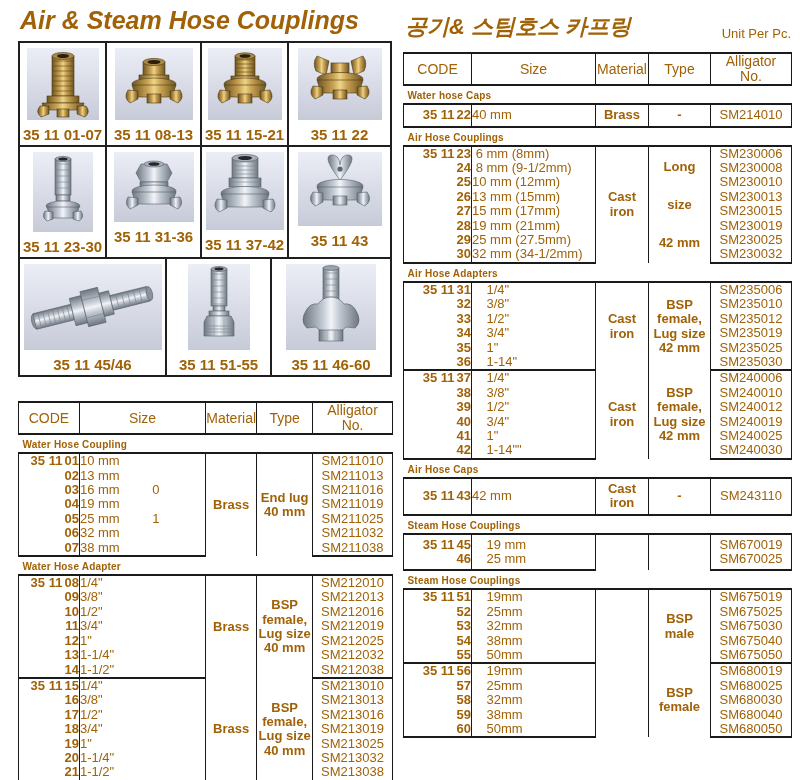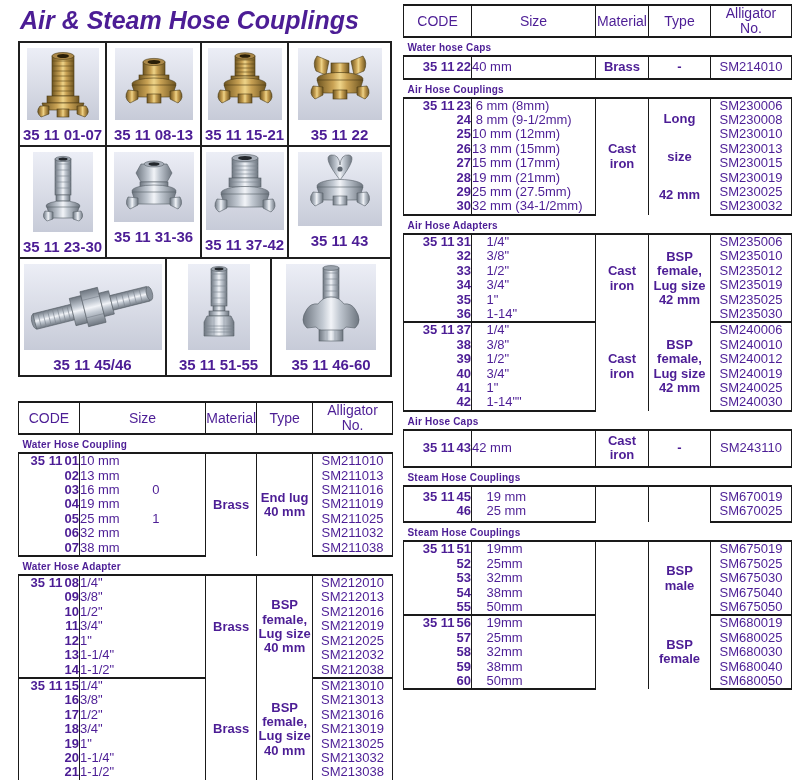--- a/index.html
+++ b/index.html
@@ -1,17 +1,17 @@
 <!DOCTYPE html>
 <html><head>
 <meta charset="utf-8">
 <style>
   html,body{margin:0;padding:0;background:#fff;}
   .page{position:relative;width:807px;height:780px;background:#fff;overflow:hidden;
-        font-family:"Liberation Sans",sans-serif;color:#4c1d95;}
+        font-family:"Liberation Sans",sans-serif;color:#a16207;}
   .col-left{position:absolute;left:18px;top:4px;width:375px;}
   .col-right{position:absolute;left:403px;top:4px;width:392px;}
 
   h1.title-en{margin:2px 0 6px 2px;font-size:25px;font-style:italic;font-weight:bold;letter-spacing:0;}
   .r-head{display:flex;justify-content:space-between;align-items:flex-end;margin:2px 0 10px 2px;height:36px;}
   h1.title-ko{margin:0;font-size:22px;font-style:italic;font-weight:bold;}
   .unit-note{font-size:13px;margin-bottom:1px;margin-right:4px;}
 
   
   table.gallery{border-collapse:collapse;table-layout:fixed;border-radius:15px;}
@@ -455,20 +455,24 @@
               <td class="c-code"><span class="num">21</span></td>
               <td class="c-size">1-1/2"</td>
               <td class="c-no">SM213038</td>
             </tr>
           </tbody>
         </table>
       </div>
   </div>
 
   <div class="col-right">
+    <div class="r-head">
+      <h1 class="title-ko">공기&amp; 스팀호스 카프링</h1>
+      <div class="unit-note">Unit Per Pc.</div>
+    </div>
     <div id="rtable">
         <table class="dtable rt">
           <colgroup>
             <col style="width: 68px;">
             <col style="width: 124px;">
             <col style="width: 53px;">
             <col style="width: 62px;">
             <col style="width: 81px;">
           </colgroup>
           <thead>

